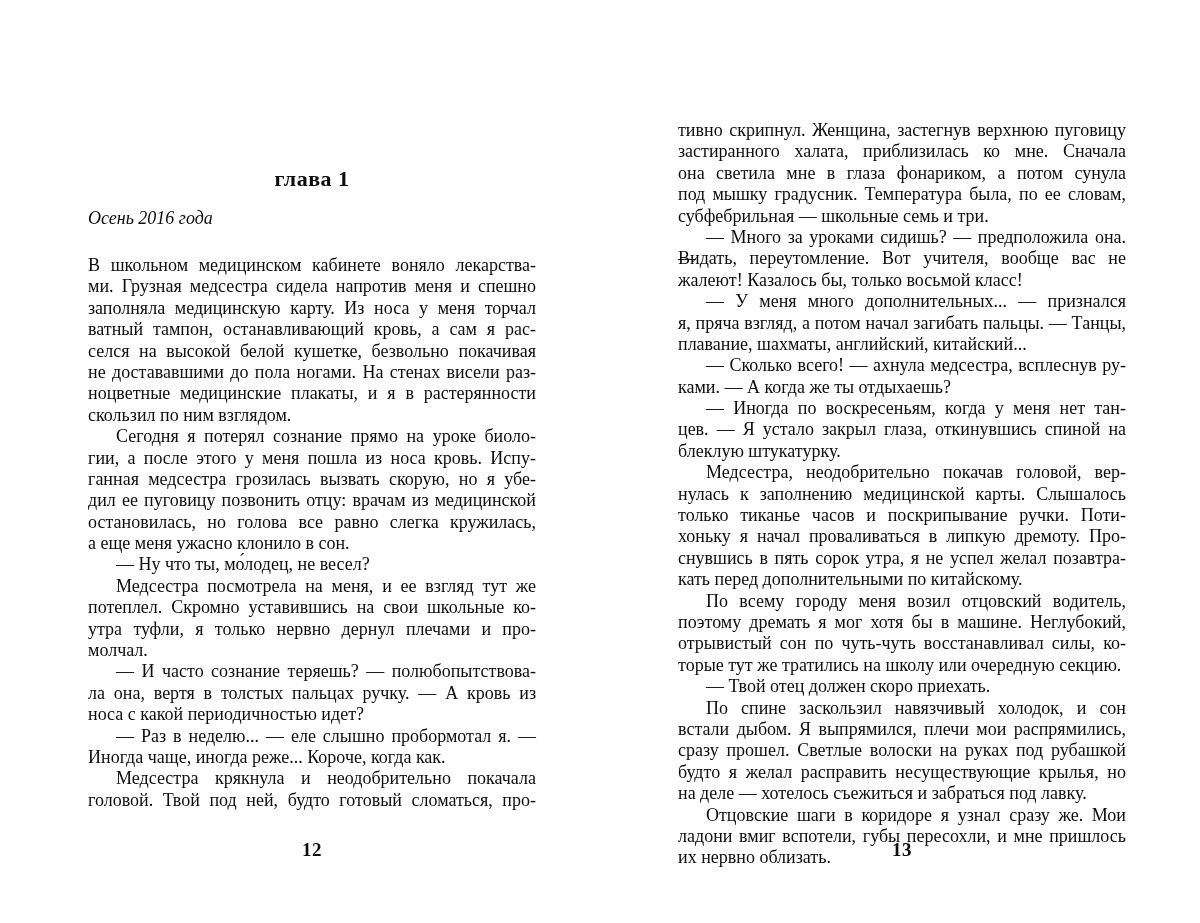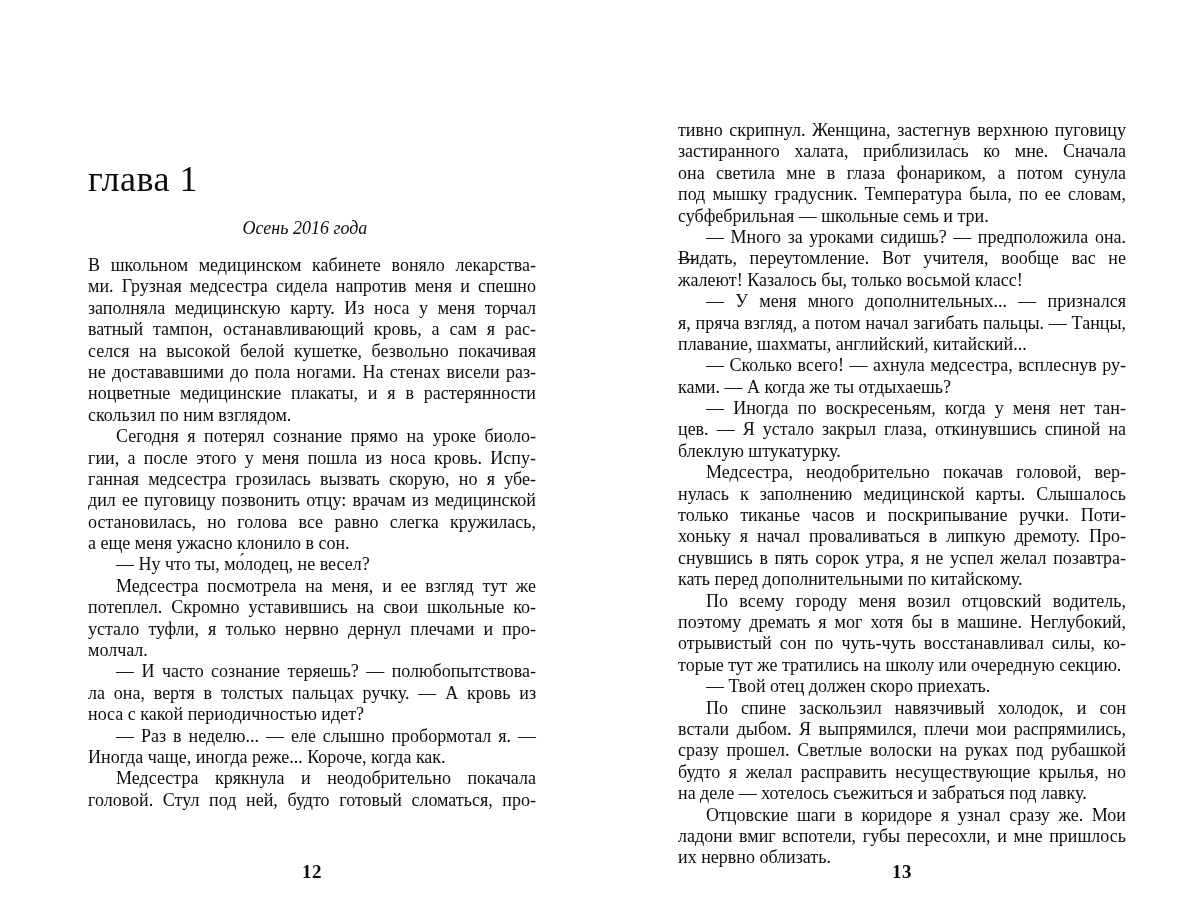--- a/index.html
+++ b/index.html
@@ -17,53 +17,54 @@
   }
   .page {
     position: absolute;
     top: 0; bottom: 0;
   }
   .page-left  { left: 88px;  width: 448px; }
   .page-right { left: 678px; width: 448px; }
 
   .chapter-heading {
     padding-top: 163px;
-    font-size: 36px;
+    font-size: 22px;
     line-height: 32px;
-    font-weight: 400;
+    font-weight: 700;
     letter-spacing: .5px;
+    text-align: center;
   }
   .dateline {
-    margin-top: 22px;
+    margin-top: 12px;
     padding-right: 14px;
     font-size: 18px;
     line-height: 22px;
     font-style: italic;
-    text-align: center;
+    text-align: left;
   }
-  .page-left .body { margin-top: 16px; }
+  .page-left .body { margin-top: 26px; }
   .page-right .body { padding-top: 120px; }
 
   .body {
     font-size: 18px;
   }
   .line {
     height: 21.4px;
     line-height: 21.4px;
     text-align: justify;
     text-align-last: justify;
     white-space: normal;
     overflow: visible;
   }
   .line.indent { text-indent: 28px; }
   .line.final  { text-align-last: left; }
 
   .folio {
     position: absolute;
-    top: 861px;
+    top: 839px;
     left: 0; right: 0;
     text-align: center;
     font-size: 19px;
     font-weight: 700;
     letter-spacing: .5px;
   }
 </style>
 </head>
 <body>
 
@@ -90,35 +91,35 @@
           <div class="line">дил ее пуговицу позвонить отцу: врачам из медицинской</div>
           <div class="line">остановилась, но голова все равно слегка кружилась,</div>
           <div class="line final">а еще меня ужасно клонило в сон.</div>
         </div>
         <div>
           <div class="line indent final">— Ну что ты, мо́лодец, не весел?</div>
         </div>
         <div>
           <div class="line indent">Медсестра посмотрела на меня, и ее взгляд тут же</div>
           <div class="line">потеплел. Скромно уставившись на свои школьные ко-</div>
-          <div class="line">устало туфли, я только нервно дернул плечами и про-</div>
+          <div class="line">утра туфли, я только нервно дернул плечами и про-</div>
           <div class="line final">молчал.</div>
         </div>
         <div>
           <div class="line indent">— И часто сознание теряешь? — полюбопытствова-</div>
           <div class="line">ла она, вертя в толстых пальцах ручку. — А кровь из</div>
           <div class="line final">носа с какой периодичностью идет?</div>
         </div>
         <div>
           <div class="line indent">— Раз в неделю... — еле слышно пробормотал я. —</div>
           <div class="line final">Иногда чаще, иногда реже... Короче, когда как.</div>
         </div>
         <div>
           <div class="line indent">Медсестра крякнула и неодобрительно покачала</div>
-          <div class="line">головой. Стул под ней, будто готовый сломаться, про-</div>
+          <div class="line">головой. Твой под ней, будто готовый сломаться, про-</div>
         </div>
       </div>
     <div class="folio">12</div>
   </section>
 
   <section class="page page-right">
     <div class="body">
         <div>
           <div class="line">тивно скрипнул. Женщина, застегнув верхнюю пуговицу</div>
           <div class="line">застиранного халата, приблизилась ко мне. Сначала</div>

